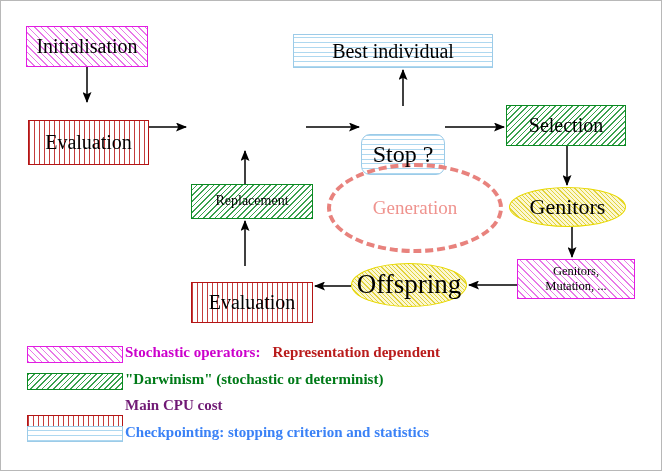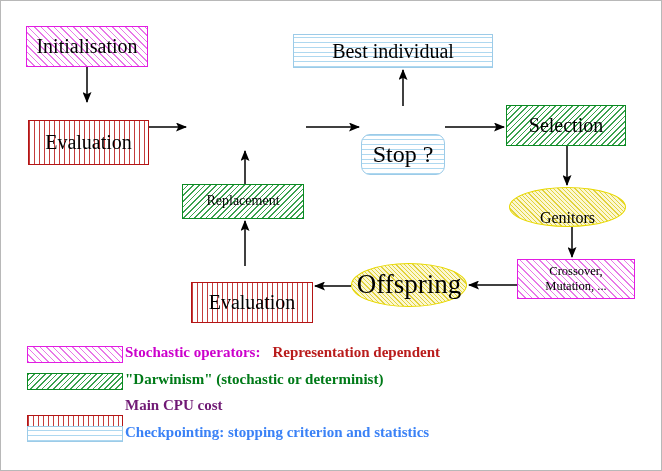--- a/index.html
+++ b/index.html
@@ -87,24 +87,24 @@
   }
 
   
   #n-initialisation{ left:25px;  top:25px;  width:122px; height:41px; font-size:20px; }
   #n-eval-top{       left:27px;  top:103px; width:121px; height:45px; font-size:20px; }
   #n-parents{        left:187px; top:103px; width:118px; height:45px; font-size:20px; }
   #n-best{           left:292px; top:33px;  width:200px; height:34px; font-size:20px; }
   #n-stop{           left:360px; top:105px; width:84px;  height:41px; font-size:24px;
                      border-radius:9px;margin-top:28px; }
   #n-selection{      left:505px; top:104px; width:120px; height:41px; font-size:20px; }
-  #n-genitors{       left:508px; top:186px; width:117px; height:40px; font-size:16px;align-items:flex-end; }
+  #n-genitors{       left:508px; top:186px; width:117px; height:40px; font-size:22px; }
   #n-crossover{      left:516px; top:258px; width:118px; height:40px; font-size:12.5px;
                      line-height:1.18; }
-  #n-replacement{    left:181px; top:183px; width:122px; height:35px; font-size:14px; }
+  #n-replacement{    left:190px; top:183px; width:122px; height:35px; font-size:14px; }
   #n-eval-bot{       left:190px; top:265px; width:122px; height:41px; font-size:20px; }
   #n-offspring{      left:350px; top:262px; width:116px; height:44px; font-size:27px; }
 
   #n-generation{
     left:326px; top:162px; width:176px; height:90px;
     border:4px dashed #e8827d;
     border-radius:50%;
     background:transparent;
     color:#ef938e;
     font-size:19px;
@@ -190,37 +190,40 @@
   <div class="node box pat-green" id="n-selection">
     <span class="lbl">Selection</span>
   </div>
 
   <div class="node ell pat-yellow" id="n-genitors">
     <span class="lbl">Genitors</span>
   </div>
 
   <div class="node box pat-magenta" id="n-crossover">
     <span class="lbl">
-      <span>Crossover,</span><br>
+      <span>Genitors,</span><br>
       <span>Mutation, ...</span>
     </span>
   </div>
 
   <div class="node ell pat-yellow" id="n-offspring">
     <span class="lbl">Offspring</span>
   </div>
 
   <div class="node box pat-red" id="n-eval-bot">
     <span class="lbl">Evaluation</span>
   </div>
 
   <div class="node box pat-green" id="n-replacement">
     <span class="lbl">Replacement</span>
   </div>
 
+  <div class="node" id="n-generation">
+    <span class="lbl">Generation</span>
+  </div>
 
   <div id="legend">
 
     <div class="leg-row" id="leg-0">
       <span class="leg-sw pat-magenta"></span>
       <span class="leg-txt" style="color:#cc00cc"><span>Stochastic operators:</span><span class="t2" style="color:#b91c1c">Representation dependent</span></span>
     </div>
 
     <div class="leg-row" id="leg-1">
       <span class="leg-sw pat-green"></span>

